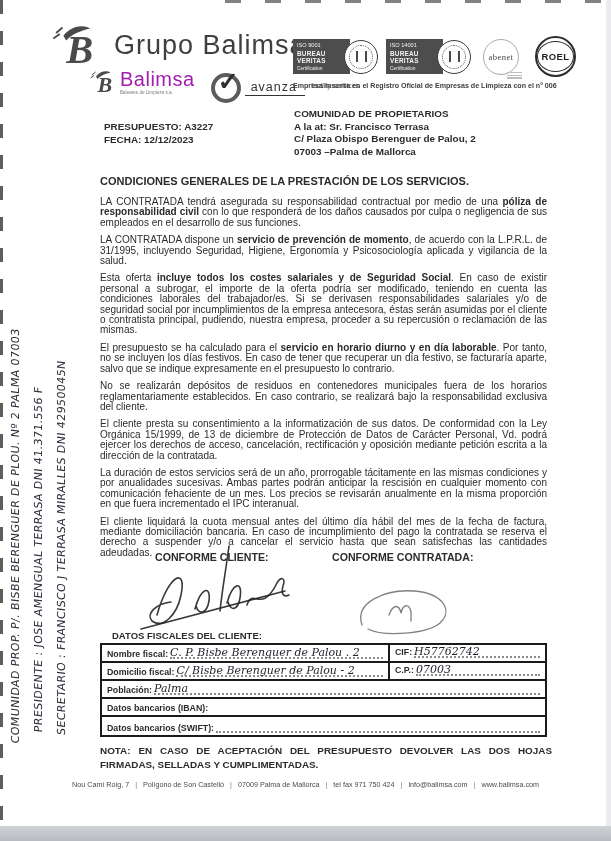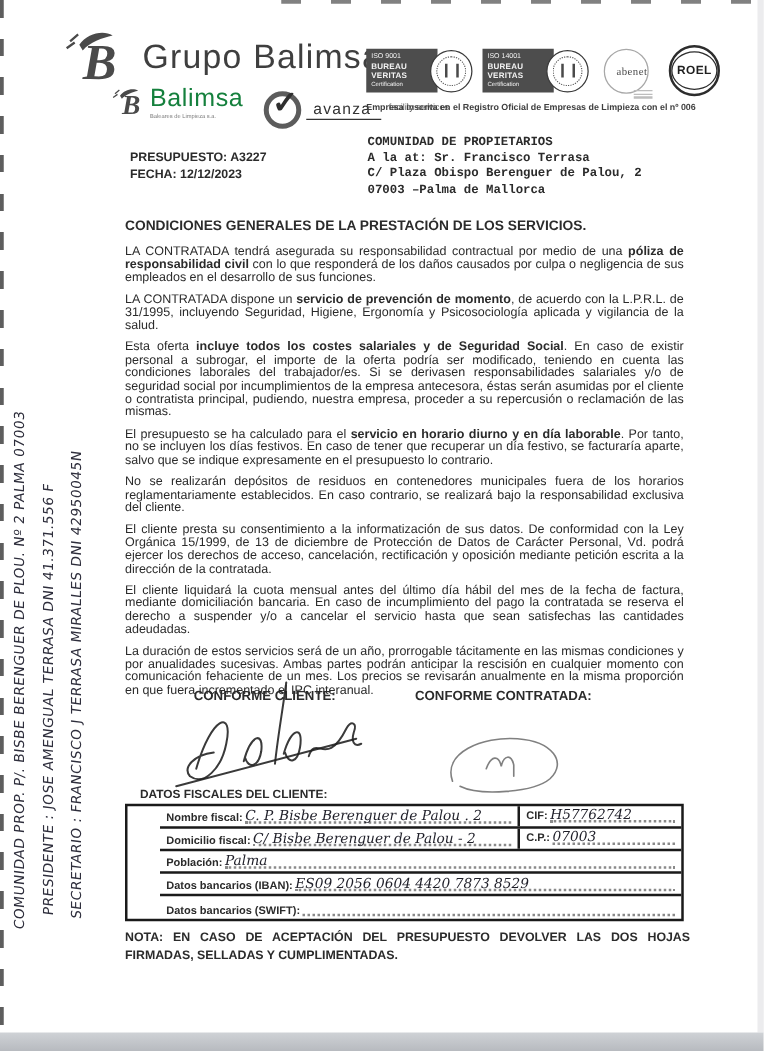--- a/index.html
+++ b/index.html
@@ -18,21 +18,21 @@
     background:linear-gradient(#cfd2d6,#b7babf); }
 
   
   .brand { position:absolute; left:52px; top:22px; }
   .brand-row1 { display:flex; align-items:center; gap:6px; }
   .bmark { width:56px; height:46px; }
   .bmark-s { width:30px; height:25px; }
   .brand-main { font-size:27px; color:#3f3f3f; letter-spacing:1px; }
   .brand-row2 { display:flex; align-items:flex-start; margin-top:1px; margin-left:38px; }
   .brand-sub-wrap { display:flex; flex-direction:column; }
-  .brand-sub { font-size:20px; color:#15803d; letter-spacing:.5px; line-height:20px; }
+  .brand-sub { font-size:20px; color:#a21caf; letter-spacing:.5px; line-height:20px; }
   .brand-sub-tag { font-size:4.6px; color:#7c7c7c; margin-top:1px; }
   .avanza { display:flex; align-items:center; margin-left:16px; margin-top:4px; }
   .avanza-circle { width:22px; height:22px; border:4px solid #5c5c5c; border-radius:50%;
                    position:relative; flex:none; }
   .avanza-check { position:absolute; left:3px; top:-10px; font-size:25px; font-weight:bold; color:#2f2f2f; }
   .avanza-texts { display:flex; flex-direction:row; margin-left:4px; }
   .avanza-name { font-size:12.5px; color:#333; border-bottom:1.6px solid #333; padding:0 8px 1px 6px; letter-spacing:1px; }
   .avanza-tag { font-size:7.2px; color:#555; padding-left:6px; margin-top:1px; }
 
   
@@ -43,53 +43,53 @@
   .iso-std { font-size:5.6px; }
   .iso-body { font-size:6.4px; font-weight:bold; letter-spacing:.2px; }
   .iso-sub { font-size:4.8px; }
   .emblem { width:34px; height:34px; border-radius:50%; background:#fff; border:1.6px solid #3a3a3a;
             margin-left:-6px; display:flex; align-items:center; justify-content:center; box-sizing:border-box; flex:none; }
   .emblem-inner { width:22px; height:22px; border-radius:50%; border:1px dotted #555;
             display:flex; align-items:center; justify-content:center; }
   .fig { width:7px; height:11px; border-left:2px solid #4a4a4a; border-right:2px solid #4a4a4a; }
   .seal2 { margin-left:8px; }
   .abenet { width:36px; height:36px; border:1.6px solid #a8a8a8; border-radius:50%; margin-left:12px;
-            display:flex; align-items:center; justify-content:flex-end; position:relative; box-sizing:border-box; flex:none; }
+            display:flex; align-items:center; justify-content:center; position:relative; box-sizing:border-box; flex:none; }
   .abenet-name { font-family:"Liberation Serif", serif; font-size:8.6px; color:#4a4a4a; letter-spacing:.4px; }
   .abenet-lines { position:absolute; right:-4px; bottom:-5px; display:flex; flex-direction:column; gap:1.6px; }
   .abenet-lines i { display:block; width:15px; height:1.2px; background:#bdbdbd; }
   .roel { width:41px; height:41px; border:2.5px solid #2d2d2d; border-radius:50%; margin-left:16px;
           display:flex; align-items:center; justify-content:center; box-sizing:border-box; flex:none; }
   .roel-inner { width:54px; height:31px; border:1.6px solid #2d2d2d; border-radius:50%;
           display:flex; align-items:center; justify-content:center; font-weight:bold; font-size:9.5px;
           letter-spacing:.4px; color:#1f1f1f; box-sizing:border-box; }
   .registry { position:absolute; left:293px; top:82px; width:270px; font-size:7.1px; color:#3e3e3e;font-weight:bold; }
 
   
   .meta { position:absolute; left:104px; top:120px; font-weight:bold; font-size:9.9px; line-height:13px; }
-  .recipient { position:absolute; left:294px; top:108px; font-weight:bold; font-size:9.9px; line-height:12.7px;font-family:Liberation Mono, monospace; }
+  .recipient { position:absolute; left:294px; top:108px; font-weight:bold; font-size:9.9px; line-height:12.7px; }
 
   .doc-title { position:absolute; left:100px; top:175px; font-weight:bold; font-size:11px; }
 
   .body { position:absolute; left:100px; top:197px; width:447px; }
   .body p { margin:0 0 7px 0; font-size:10px; line-height:10.4px; text-align:justify; }
 
   .conforme { position:absolute; left:100px; top:551px; width:447px; height:14px;
               font-weight:bold; font-size:10.6px; }
   .cl { position:absolute; left:55px; top:0; }
   .cc { position:absolute; left:232px; top:0; }
 
   .sig-client { position:absolute; left:133px; top:543px; width:195px; height:112px; }
   .sig-contratada { position:absolute; left:344px; top:580px; width:125px; height:72px; }
   .sig { stroke:#1f1f1f; stroke-width:1.6; fill:none; stroke-linecap:round; opacity:.88; }
   .sig-light { stroke:#6a6a6a; stroke-width:1.3; fill:none; stroke-linecap:round; opacity:.85; }
 
   .fiscal-h { position:absolute; left:112px; top:630px; font-weight:bold; font-size:9.5px; }
 
-  .ftable { position:absolute; left:100px; top:643px; width:447px; border:2px solid #1a1a1a; box-sizing:border-box;padding-left:26px; }
+  .ftable { position:absolute; left:100px; top:643px; width:447px; border:2px solid #1a1a1a; box-sizing:border-box; }
   .trow { display:flex; border-bottom:2px solid #1a1a1a; height:18px; box-sizing:border-box; }
   .trow:last-child { border-bottom:none; }
   .tcell { display:flex; align-items:flex-end; padding:0 3px 2px 5px; box-sizing:border-box; flex:1; min-width:0; }
   .c1 { width:286px; flex:none; }
   .c2 { flex:1; border-left:2px solid #1a1a1a;align-items:center; }
   .tlabel { font-weight:bold; font-size:8.8px; line-height:10px; white-space:nowrap; }
   .dotline { flex:1; border-bottom:2px dotted #8a8a8a; margin:0 2px; display:flex; align-items:flex-end; min-width:0; }
   .hand { font-family:"DejaVu Serif", serif; font-style:italic; font-size:11px; line-height:10px;
           color:#1e1e28; white-space:nowrap; transform:translateY(1px); }
 
@@ -206,22 +206,22 @@
 
   <div class="doc-title">CONDICIONES GENERALES DE LA PRESTACIÓN DE LOS SERVICIOS.</div>
 
   <div class="body">
     <p><span>LA CONTRATADA tendrá asegurada su responsabilidad contractual por medio de una </span><span class="b">póliza de responsabilidad civil</span><span> con lo que responderá de los daños causados por culpa o negligencia de sus empleados en el desarrollo de sus funciones.</span></p>
     <p><span>LA CONTRATADA dispone un </span><span class="b">servicio de prevención de momento</span><span>, de acuerdo con la L.P.R.L. de 31/1995, incluyendo Seguridad, Higiene, Ergonomía y Psicosociología aplicada y vigilancia de la salud.</span></p>
     <p><span>Esta oferta </span><span class="b">incluye todos los costes salariales y de Seguridad Social</span><span>.  En caso de existir personal a subrogar, el importe de la oferta podría ser modificado, teniendo en cuenta las condiciones laborales del trabajador/es. Si se derivasen responsabilidades salariales y/o de seguridad social por incumplimientos de la empresa antecesora, éstas serán asumidas por el cliente o contratista principal, pudiendo, nuestra empresa, proceder a su repercusión o reclamación de las mismas.</span></p>
     <p><span>El presupuesto se ha calculado para el </span><span class="b">servicio en horario diurno y en día laborable</span><span>.  Por tanto, no se incluyen los días festivos.  En caso de tener que recuperar un día festivo, se facturaría aparte, salvo que se indique expresamente en el presupuesto lo contrario.</span></p>
     <p><span>No se realizarán depósitos de residuos en contenedores municipales fuera de los horarios reglamentariamente establecidos.  En caso contrario, se realizará bajo la responsabilidad exclusiva del cliente.</span></p>
     <p><span>El cliente presta su consentimiento a la informatización de sus datos. De conformidad con la Ley Orgánica 15/1999, de 13 de diciembre de Protección de Datos de Carácter Personal, Vd. podrá ejercer los derechos de acceso, cancelación, rectificación y oposición mediante petición escrita a la dirección de la contratada.</span></p>
+    <p><span>La duración de estos servicios será de un año, prorrogable tácitamente en las mismas condiciones y por anualidades sucesivas. Ambas partes podrán anticipar la rescisión en cualquier momento con comunicación fehaciente de un mes. Los precios se revisarán anualmente en la misma proporción en que fuera incrementado el IPC interanual.</span></p>
     <p><span>El cliente liquidará la cuota mensual antes del último día hábil del mes de la fecha de factura, mediante domiciliación bancaria. En caso de incumplimiento del pago la contratada se reserva el derecho a suspender y/o a cancelar el servicio hasta que sean satisfechas las cantidades adeudadas.</span></p>
-    <p><span>La duración de estos servicios será de un año, prorrogable tácitamente en las mismas condiciones y por anualidades sucesivas. Ambas partes podrán anticipar la rescisión en cualquier momento con comunicación fehaciente de un mes. Los precios se revisarán anualmente en la misma proporción en que fuera incrementado el IPC interanual.</span></p>
   </div>
 
   <div class="conforme">
     <span class="cl">CONFORME CLIENTE:</span>
     <span class="cc">CONFORME CONTRATADA:</span>
   </div>
 
   <svg class="sig-client" viewBox="0 0 195 112">
     <path class="sig" d="M96 3 C93 26 89 48 87 68"></path>
     <path class="sig" d="M24 72 C36 30 54 24 48 52 C44 72 30 86 19 78 C13 71 22 61 38 59"></path>
@@ -271,37 +271,37 @@
       <div class="tcell">
         <span class="tlabel">Población:</span>
         <span class="dotline">
           <span class="hand">Palma</span>
         </span>
       </div>
     </div>
     <div class="trow">
       <div class="tcell">
         <span class="tlabel">Datos bancarios (IBAN):</span>
-        <span class="dotline">
-          <span class="hand">ES09 2056 0604 4420 7873 8529</span>
-        </span>
       </div>
     </div>
     <div class="trow">
       <div class="tcell">
         <span class="tlabel">Datos bancarios (SWIFT):</span>
         <span class="dotline">
           <span class="hand"></span>
         </span>
       </div>
     </div>
   </div>
 
   <div class="nota">NOTA: EN CASO DE ACEPTACIÓN DEL PRESUPUESTO DEVOLVER LAS DOS HOJAS FIRMADAS, SELLADAS Y CUMPLIMENTADAS.</div>
 
+  <div class="footer">
+    <span>Nou Camí Roig, 7</span><span>Polígono de Son Castelló</span><span>07009 Palma de Mallorca</span><span>tel fax 971 750 424</span><span>info@balimsa.com</span><span>www.balimsa.com</span>
+  </div>
 
   <div class="mnote-wrap">
     <div class="mnote">
       <div>COMUNIDAD PROP. P/. BISBE BERENGUER DE PLOU. Nº 2   PALMA 07003</div>
       <div>PRESIDENTE : JOSE AMENGUAL TERRASA DNI 41.371.556 F</div>
       <div>SECRETARIO : FRANCISCO J TERRASA MIRALLES DNI 42950045N</div>
     </div>
   </div>
 
   <div class="bottom-bar"></div>

